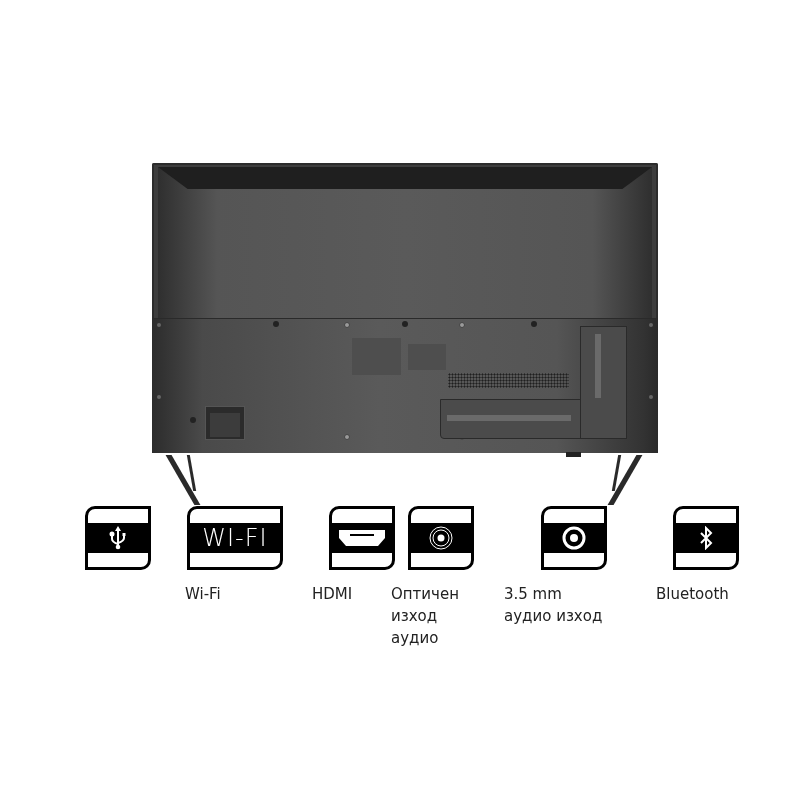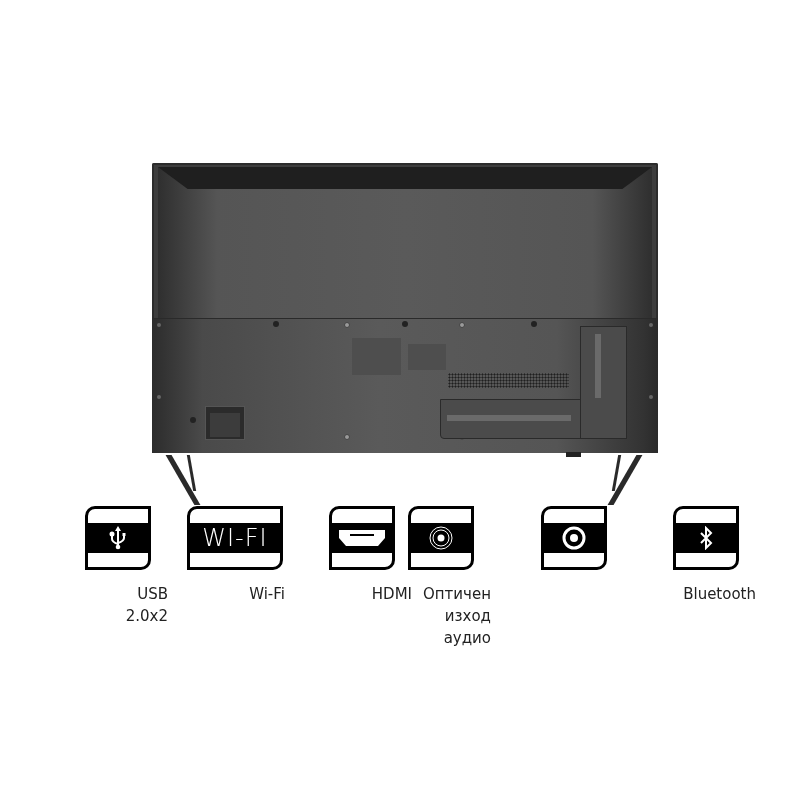--- a/index.html
+++ b/index.html
@@ -24,21 +24,21 @@
           background-image:radial-gradient(#1f1f1f 45%, transparent 50%);
           background-size:3px 3px; }
   .io-cover { position:absolute; background:#4b4b4b; border:1px solid #2a2a2a; }
   .slot { position:absolute; background:#6a6a6a; }
   .power { position:absolute; left:53px; top:87px; width:38px; height:32px; background:#2b2b2b; border:1px solid #555; }
   .power::after { content:""; position:absolute; left:4px; top:6px; width:30px; height:24px; background:#3c3c3c; }
   .leg { position:absolute; width:6px; height:50px; background:#2a2a2a; }
   .foot-bump { position:absolute; left:564px; top:452px; width:15px; height:5px; background:#222; }
 
   .features { position:absolute; left:0; top:506px; width:800px; }
-  .feat { position:absolute; top:0; width:100px; text-align:right; }
+  .feat { position:absolute; top:0; width:100px; text-align:left; }
   .ibox { margin:0 auto; width:66px; height:64px; position:relative; box-sizing:border-box;
           border:3px solid #000; border-radius:10px 0 10px 0; background:#fff; overflow:hidden; }
   .ibox .band { position:absolute; left:0; right:0; top:14px; height:30px; background:#000;
                 display:flex; align-items:center; justify-content:center; color:#fff; }
   .wifi-box { width:96px; }
   .wifi-txt { font-family:"DejaVu Sans", sans-serif; font-weight:200; font-size:24px; letter-spacing:1px; color:#fff; }
   .flabel { margin-top:13px; font-size:15px; line-height:22px; color:#222; font-family:"DejaVu Sans", sans-serif; }
 </style>
 </head>
 <body>
@@ -88,24 +88,20 @@
           <line x1="11" y1="3" x2="11" y2="20"></line>
           <polygon points="11,0 8,5 14,5" fill="#fff" stroke="none"></polygon>
           <path d="M5 9 v4 q0 3 6 5"></path>
           <path d="M17 9 v3 q0 3 -6 5"></path>
           <circle cx="5" cy="8" r="1.5" fill="#fff"></circle>
           <rect x="15.5" y="7" width="3" height="3" fill="#fff" stroke="none"></rect>
           <circle cx="11" cy="21" r="2.3" fill="#fff" stroke="none"></circle>
         </svg>
       </div>
     </div>
-    <div class="flabel">
-      <div>USB</div>
-      <div>2.0x2</div>
-    </div>
   </div>
 
   <div class="feat" style="left:185px">
     <div class="ibox wifi-box">
       <div class="band">
           <span class="wifi-txt">WI-FI</span>
         </div>
     </div>
     <div class="flabel">
       <div>Wi-Fi</div>
@@ -145,20 +141,24 @@
 
   <div class="feat" style="left:524px">
     <div class="ibox">
       <div class="band">
         <svg width="26" height="26" viewBox="0 0 26 26" fill="none" stroke="#fff">
           <circle cx="13" cy="13" r="10" stroke-width="3"></circle>
           <circle cx="13" cy="13" r="4" fill="#fff" stroke="none"></circle>
         </svg>
       </div>
     </div>
+    <div class="flabel" style="margin-left:-20px;width:140px">
+      <div>3.5 mm</div>
+      <div>аудио изход</div>
+    </div>
   </div>
 
   <div class="feat" style="left:656px">
     <div class="ibox">
       <div class="band">
         <svg width="14" height="24" viewBox="0 0 14 24" fill="none" stroke="#fff" stroke-width="2">
           <polyline points="2,7 12,17 7,22 7,2 12,7 2,17"></polyline>
         </svg>
       </div>
     </div>

